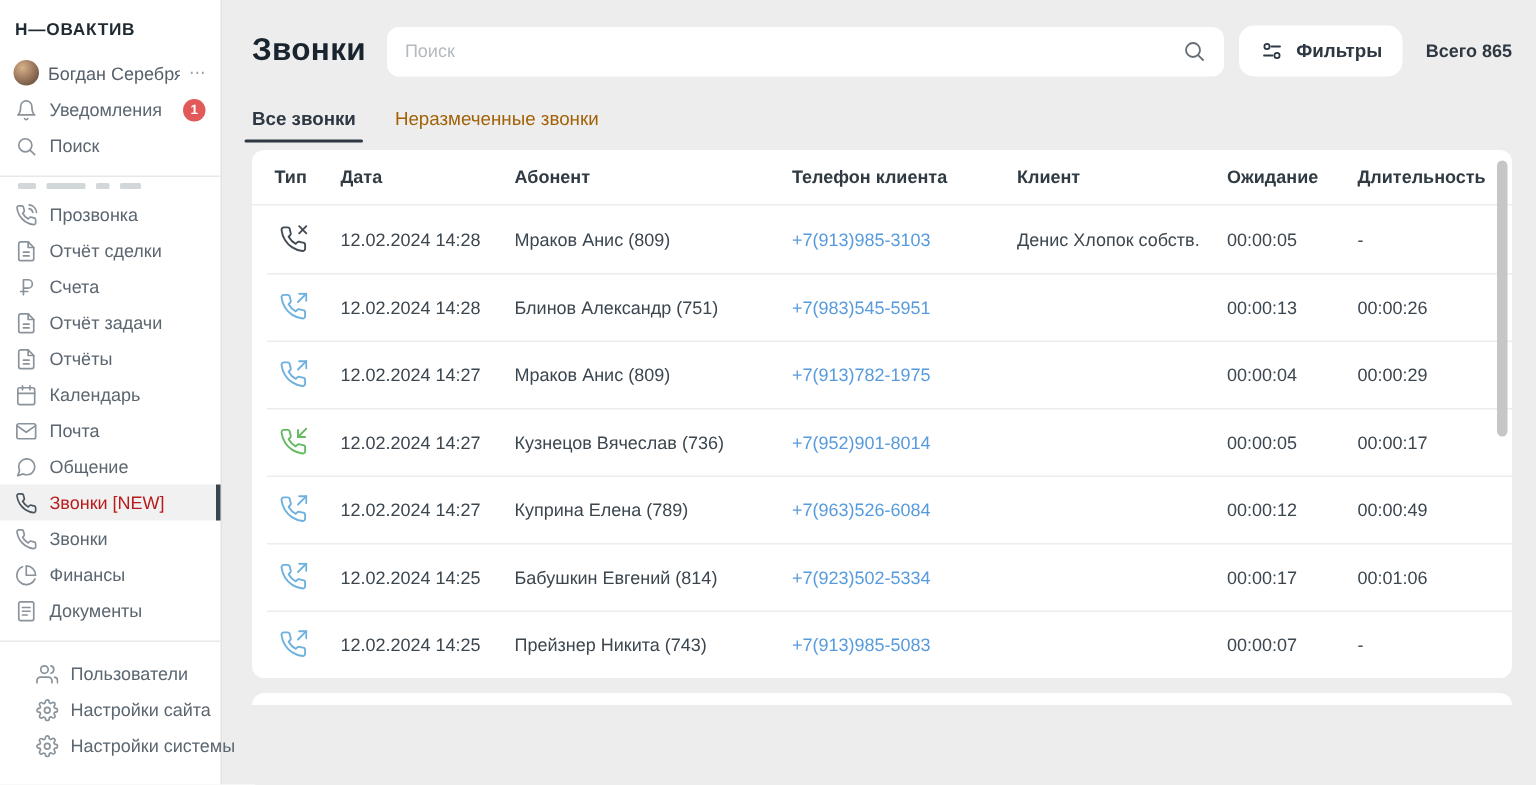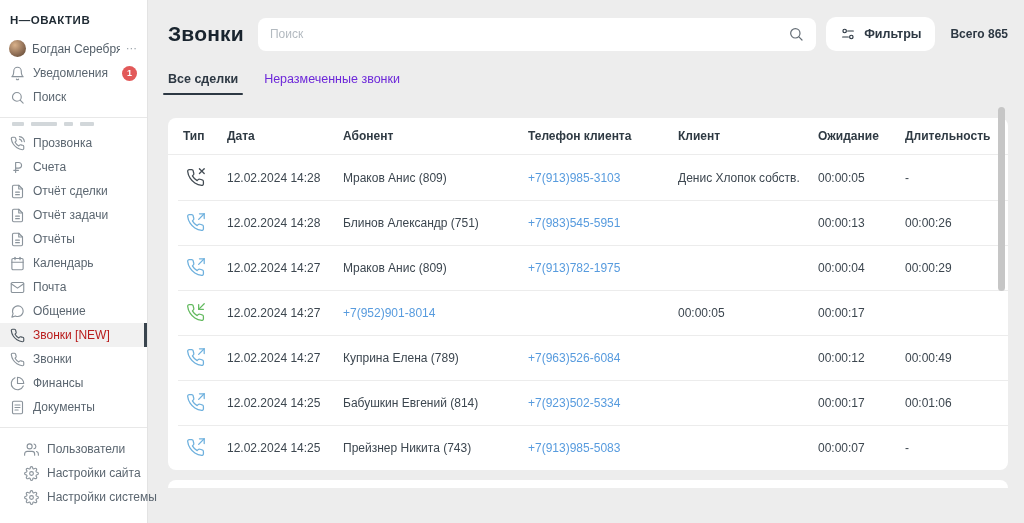--- a/index.html
+++ b/index.html
@@ -40,25 +40,25 @@
   .page-title { font-size:21px; font-weight:700; color:#19242e; margin-right:4px; letter-spacing:.2px; }
   .searchbar { flex:1; height:33px; background:#fff; border-radius:8px; display:flex; align-items:center; padding:0 12px; }
   .searchbar input { border:none; outline:none; flex:1; font-size:12px; color:#333; background:transparent; font-family:inherit; }
   .searchbar input::placeholder { color:#b3bac0; }
   .search-ic { color:#646d75; display:flex; }
   .filters-btn { height:34px; background:#fff; border:none; border-radius:10px; display:flex; align-items:center; gap:8px; padding:0 14px; font-size:12.5px; font-weight:700; color:#2d3843; cursor:pointer; font-family:inherit; }
   .filters-btn .f-ic { display:flex; color:#2d3843; }
   .total { font-size:12px; font-weight:700; color:#2d3843; white-space:nowrap; margin-left:5px; }
 
   .tabs { display:flex; gap:26px; margin-top:21px; }
-  .tab { font-size:12.5px; color:#6d28d9; padding-bottom:9px; cursor:pointer; position:relative; }
+  .tab { font-size:12.5px; color:#a16207; padding-bottom:9px; cursor:pointer; position:relative; }
   .tab.active { color:#2d3843; font-weight:700; }
   .tab.active::after { content:''; position:absolute; left:-5px; right:-5px; bottom:0; height:2px; background:#2d3843; border-radius:1px; }
 
-  .table-card { margin-top:23px; background:#fff; border-radius:8px; overflow:hidden; }
+  .table-card { margin-top:5px; background:#fff; border-radius:8px; overflow:hidden; }
   .trow { display:grid; grid-template-columns:44px 116px 185px 150px 140px 87px 1fr; align-items:center; padding-left:15px; height:45px; position:relative; font-size:12px; color:#3c464f; }
   .thead-row { height:37px; font-weight:700; color:#2f3a43; border-bottom:1px solid #ececec; }
   .trow-data + .trow-data::before { content:''; position:absolute; top:0; left:10px; right:0; height:1px; background:#ececec; }
   .cell-type { display:flex; align-items:center; padding-left:3px; }
   .cell-phone { color:#579bde; cursor:pointer; }
   .next-card { height:8px; background:#fff; border-radius:8px 8px 0 0; margin-top:10px; }
 
   .scroll-thumb { position:absolute; right:19px; top:107px; width:7px; height:184px; background:#c6c6c6; border-radius:4px; }
 </style>
 </head>
@@ -111,36 +111,36 @@
               <path d="M22 16.92v3a2 2 0 0 1-2.18 2 19.79 19.79 0 0 1-8.63-3.07 19.5 19.5 0 0 1-6-6 19.79 19.79 0 0 1-3.07-8.67A2 2 0 0 1 4.11 2h3a2 2 0 0 1 2 1.72 12.84 12.84 0 0 0 .7 2.81 2 2 0 0 1-.45 2.11L8.09 9.91a16 16 0 0 0 6 6l1.27-1.27a2 2 0 0 1 2.11-.45 12.84 12.84 0 0 0 2.81.7A2 2 0 0 1 22 16.92z"></path>
               <path d="M15.05 5A5 5 0 0 1 19 8.95"></path>
               <path d="M15.05 1A9 9 0 0 1 23 8.94"></path>
             </svg>
           </span>
           <span>Прозвонка</span>
         </div>
         <div class="side-item">
           <span class="icn">
             <svg width="15" height="15" viewBox="0 0 24 24" fill="none" stroke="currentColor" stroke-width="1.8" stroke-linecap="round" stroke-linejoin="round">
-              <path d="M9 20V4h5a4.5 4.5 0 0 1 0 9H9"></path>
-              <line x1="6" y1="16.5" x2="13.5" y2="16.5"></line>
-            </svg>
-          </span>
-          <span>Счета</span>
-        </div>
-        <div class="side-item">
-          <span class="icn">
-            <svg width="15" height="15" viewBox="0 0 24 24" fill="none" stroke="currentColor" stroke-width="1.8" stroke-linecap="round" stroke-linejoin="round">
               <path d="M14 2H6a2 2 0 0 0-2 2v16a2 2 0 0 0 2 2h12a2 2 0 0 0 2-2V8z"></path>
               <polyline points="14 2 14 8 20 8"></polyline>
               <line x1="15" y1="13" x2="9" y2="13"></line>
               <line x1="15" y1="17" x2="9" y2="17"></line>
             </svg>
           </span>
           <span>Отчёт сделки</span>
+        </div>
+        <div class="side-item">
+          <span class="icn">
+            <svg width="15" height="15" viewBox="0 0 24 24" fill="none" stroke="currentColor" stroke-width="1.8" stroke-linecap="round" stroke-linejoin="round">
+              <path d="M9 20V4h5a4.5 4.5 0 0 1 0 9H9"></path>
+              <line x1="6" y1="16.5" x2="13.5" y2="16.5"></line>
+            </svg>
+          </span>
+          <span>Счета</span>
         </div>
         <div class="side-item">
           <span class="icn">
             <svg width="15" height="15" viewBox="0 0 24 24" fill="none" stroke="currentColor" stroke-width="1.8" stroke-linecap="round" stroke-linejoin="round">
               <path d="M14 2H6a2 2 0 0 0-2 2v16a2 2 0 0 0 2 2h12a2 2 0 0 0 2-2V8z"></path>
               <polyline points="14 2 14 8 20 8"></polyline>
               <line x1="15" y1="13" x2="9" y2="13"></line>
               <line x1="15" y1="17" x2="9" y2="17"></line>
             </svg>
           </span>
@@ -279,21 +279,21 @@
               <line x1="4" y1="16.5" x2="12.5" y2="16.5"></line>
               <circle cx="17" cy="16.5" r="2.6"></circle>
             </svg>
           </span>
         <span>Фильтры</span>
       </button>
       <span class="total">Всего 865</span>
     </div>
 
     <div class="tabs" id="tabs">
-        <div class="tab active">Все сделки</div>
+        <div class="tab active">Все звонки</div>
         <div class="tab">Неразмеченные звонки</div>
       </div>
 
     <div class="table-card">
       <div class="trow thead-row" id="thead">
           <span>Тип</span>
           <span>Дата</span>
           <span>Абонент</span>
           <span>Телефон клиента</span>
           <span>Клиент</span>
@@ -348,20 +348,21 @@
           </div>
           <div class="trow trow-data">
             <span class="cell-type" style="color: rgb(100, 186, 96);">
               <svg width="19" height="19" viewBox="0 0 24 24" fill="none" stroke="currentColor" stroke-width="1.6" stroke-linecap="round" stroke-linejoin="round">
                 <path d="M22 16.92v3a2 2 0 0 1-2.18 2 19.79 19.79 0 0 1-8.63-3.07 19.5 19.5 0 0 1-6-6 19.79 19.79 0 0 1-3.07-8.67A2 2 0 0 1 4.11 2h3a2 2 0 0 1 2 1.72 12.84 12.84 0 0 0 .7 2.81 2 2 0 0 1-.45 2.11L8.09 9.91a16 16 0 0 0 6 6l1.27-1.27a2 2 0 0 1 2.11-.45 12.84 12.84 0 0 0 2.81.7A2 2 0 0 1 22 16.92z"></path>
                 <polyline points="16 2 16 8 22 8"></polyline>
                 <line x1="23" y1="1" x2="16" y2="8"></line>
               </svg>
             </span>
             <span>12.02.2024 14:27</span>
+            <span>Кузнецов Вячеслав (736)</span>
             <span class="cell-phone">+7(952)901-8014</span>
             <span></span>
             <span>00:00:05</span>
             <span>00:00:17</span>
           </div>
           <div class="trow trow-data">
             <span class="cell-type" style="color: rgb(111, 177, 222);">
               <svg width="19" height="19" viewBox="0 0 24 24" fill="none" stroke="currentColor" stroke-width="1.6" stroke-linecap="round" stroke-linejoin="round">
                 <path d="M22 16.92v3a2 2 0 0 1-2.18 2 19.79 19.79 0 0 1-8.63-3.07 19.5 19.5 0 0 1-6-6 19.79 19.79 0 0 1-3.07-8.67A2 2 0 0 1 4.11 2h3a2 2 0 0 1 2 1.72 12.84 12.84 0 0 0 .7 2.81 2 2 0 0 1-.45 2.11L8.09 9.91a16 16 0 0 0 6 6l1.27-1.27a2 2 0 0 1 2.11-.45 12.84 12.84 0 0 0 2.81.7A2 2 0 0 1 22 16.92z"></path>
                 <polyline points="23 7 23 1 17 1"></polyline>

